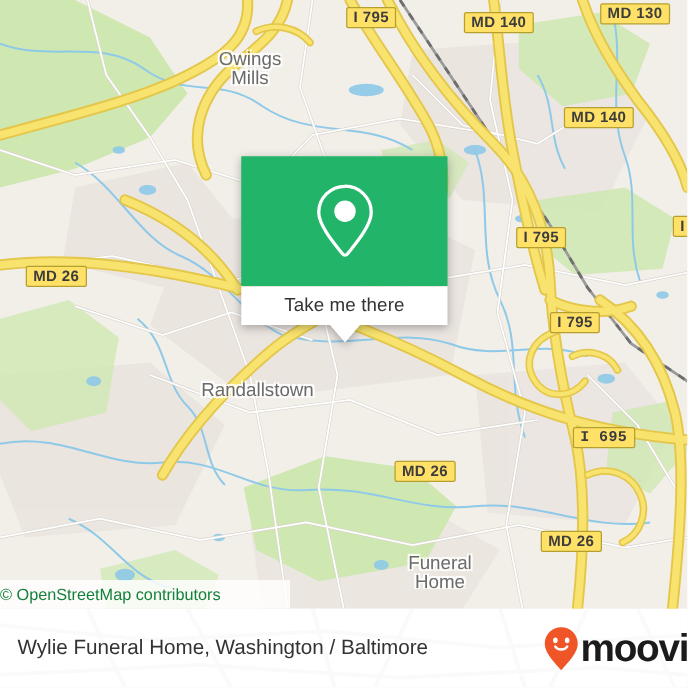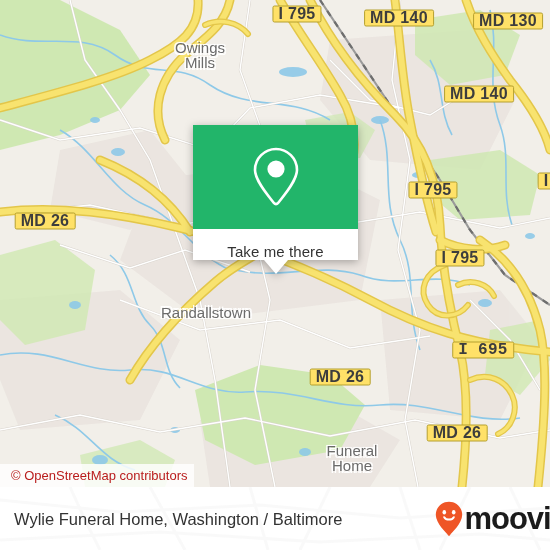--- a/index.html
+++ b/index.html
@@ -44,40 +44,40 @@
   }
   .map-label.two-line { line-height: 15px; text-align: center; }
 
   .shield {
     position: absolute;
     transform: translate(-50%, -50%);
     background: #ffe168;
     border: 1px solid #b5a02f;
     border-radius: 2px;
     color: #3d3d3d;
-    font-size: 16px;
+    font-size: 12px;
     font-weight: 700;
     letter-spacing: .3px;
     padding: 1px 5px 2px 5px;
     white-space: nowrap;
     line-height: 12px;
   }
 
   
   #attribution {
     position: absolute;
     left: 0;
     top: 464px;
     height: 23px;
-    width: 194px;
+    width: 232px;
     background: rgba(255,255,255,.82);
-    color: #b91c1c;
+    color: #15803d;
     font-size: 13px;
     line-height: 23px;
-    padding-left: 11px;
+    padding-left: 0;
     box-sizing: border-box;
     white-space: nowrap;
   }
 
   
   #callout {
     position: absolute;
     left: 193px;
     top: 125px;
     width: 165px;
@@ -90,21 +90,21 @@
     display: flex;
     align-items: center;
     justify-content: center;
     box-sizing: border-box;
   }
   #callout-white {
     width: 100%;
     height: 31px;
     background: #ffffff;
     display: flex;
-    align-items: flex-end;
+    align-items: center;
     justify-content: center;
     box-sizing: border-box;
   }
   #callout-label {
     color: #333333;
     font-size: 15px;
     letter-spacing: .1px;
     white-space: nowrap;
   }
   #callout-tail {
@@ -303,21 +303,21 @@
       <div>Mills</div>
     </div>
     <div class="map-label" style="left:206px; top:312px;">Randallstown</div>
     <div class="map-label two-line" style="left:352px; top:458px;">
       <div>Funeral</div>
       <div>Home</div>
     </div>
 
     <div class="shield" style="left:297px; top:14px;">I 795</div>
     <div class="shield" style="left:399px; top:18px;">MD 140</div>
-    <div class="shield" style="left:508px; top:21px;">MD 130</div>
+    <div class="shield" style="left:508px; top:11px;">MD 130</div>
     <div class="shield" style="left:479px; top:94px;">MD 140</div>
     <div class="shield" style="left:433px; top:190px;">I 795</div>
     <div class="shield" style="left:460px; top:258px;">I 795</div>
     <div class="shield" style="left:45px; top:221px;">MD 26</div>
     <div class="shield" style="left:483px; top:350px;font-family:Liberation Mono, monospace;">I 695</div>
     <div class="shield" style="left:340px; top:377px;">MD 26</div>
     <div class="shield" style="left:457px; top:433px;">MD 26</div>
     <div class="shield" style="left:546px; top:181px;">I</div>
 
     <div id="attribution">© OpenStreetMap contributors</div>

